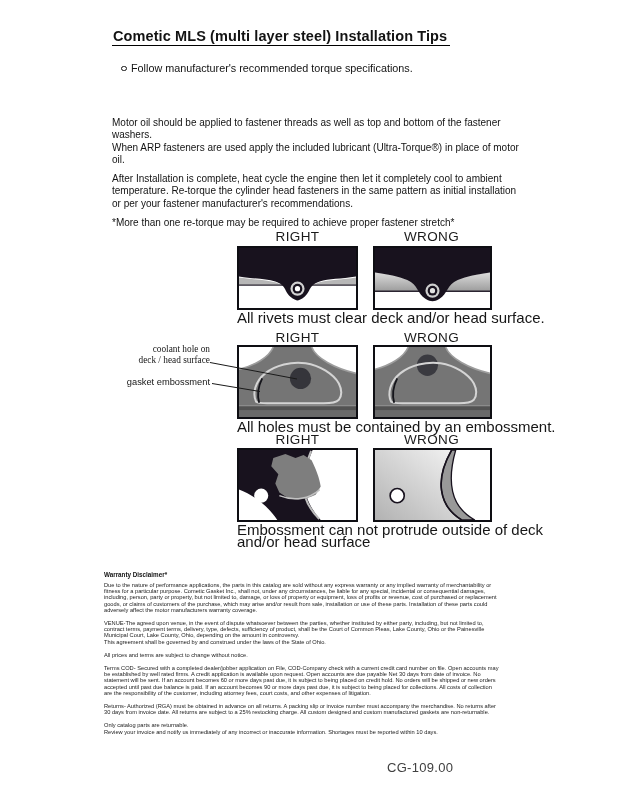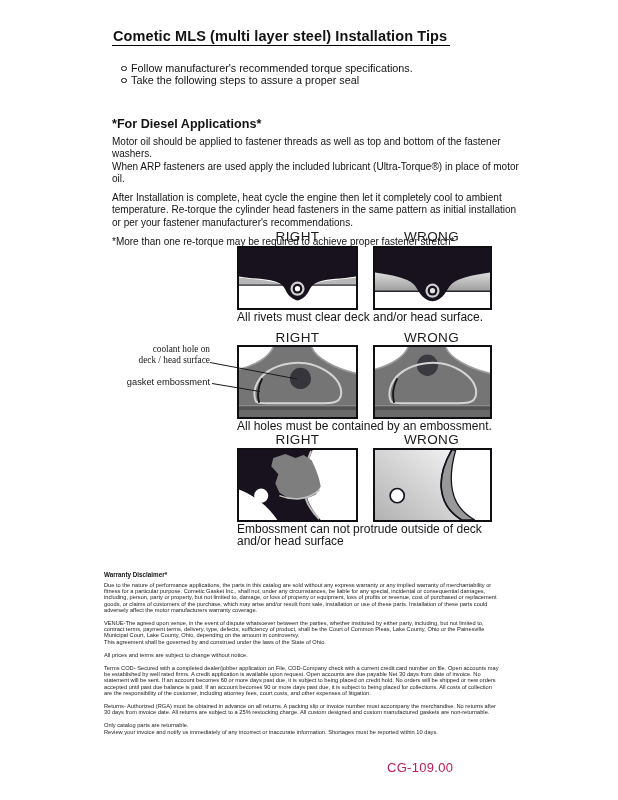--- a/index.html
+++ b/index.html
@@ -31,45 +31,43 @@
   
   .diesel{width:414px;}
   .diesel-h{font-size:12.6px;font-weight:bold;margin:0 0 5px 0;}
   .diesel p{font-size:10px;line-height:12.3px;margin:0 0 7px 0;white-space:pre-line;}
   .diesel .note{margin-top:2px;}
 
   
   .fig-label{width:121px;text-align:center;font-size:13.5px;letter-spacing:.4px;color:#1a1a1a;}
   .fig-box{border:2.5px solid #0e0e13;box-sizing:border-box;background:#fff;}
   .fig-box svg{display:block;width:100%;height:100%;}
-  .fig-caption{font-size:12px;line-height:11.8px;white-space:pre-line;color:#161616;}
+  .fig-caption{font-size:15px;line-height:11.8px;white-space:pre-line;color:#161616;}
   .ann{text-align:right;font-size:9.3px;line-height:10.6px;white-space:pre-line;color:#161616;}
   .leader{pointer-events:none;z-index:5;}
 
   
   .disc{width:474px;}
   .disc-h{font-size:6.3px;font-weight:bold;margin:0 0 4px 0;}
   .disc p{font-size:5.7px;line-height:6.2px;margin:0 0 7px 0;white-space:pre-line;color:#222;}
 
-  .page-code{font-size:13px;letter-spacing:.3px;color:#be185d;text-align:right;}
+  .page-code{font-size:13px;letter-spacing:.3px;color:#404040;text-align:right;}
 </style>
 </head>
 <body>
 
 <div class="abs" style="left:112px;top:27px;">
   <span class="title">Cometic MLS (multi layer steel) Installation Tips</span>
 </div>
 
 <ul class="bullets abs" style="left:104px;top:46px;width:440px;">
   <li class="main">Follow manufacturer's recommended torque specifications.</li>
-  <li class="main">Take the following steps to assure a proper seal</li>
 </ul>
 
 <div class="diesel abs" style="left:112px;top:117px;">
-  <div class="diesel-h">*For Diesel Applications*</div>
   <p>Motor oil should be applied to fastener threads as well as top and bottom of the fastener washers.
 When ARP fasteners are used apply the included lubricant (Ultra-Torque®) in place of motor oil.</p>
   <p>After Installation is complete, heat cycle the engine then let it completely cool to ambient
 temperature. Re-torque the cylinder head fasteners in the same pattern as initial installation
 or per your fastener manufacturer's recommendations.</p>
   <p class="note">*More than one re-torque may be required to achieve proper fastener stretch*</p>
 </div>
 
 <div class="fig-label abs" style="left:237px;top:229px;">RIGHT</div>
 <div class="fig-label abs" style="left:371px;top:229px;">WRONG</div>

